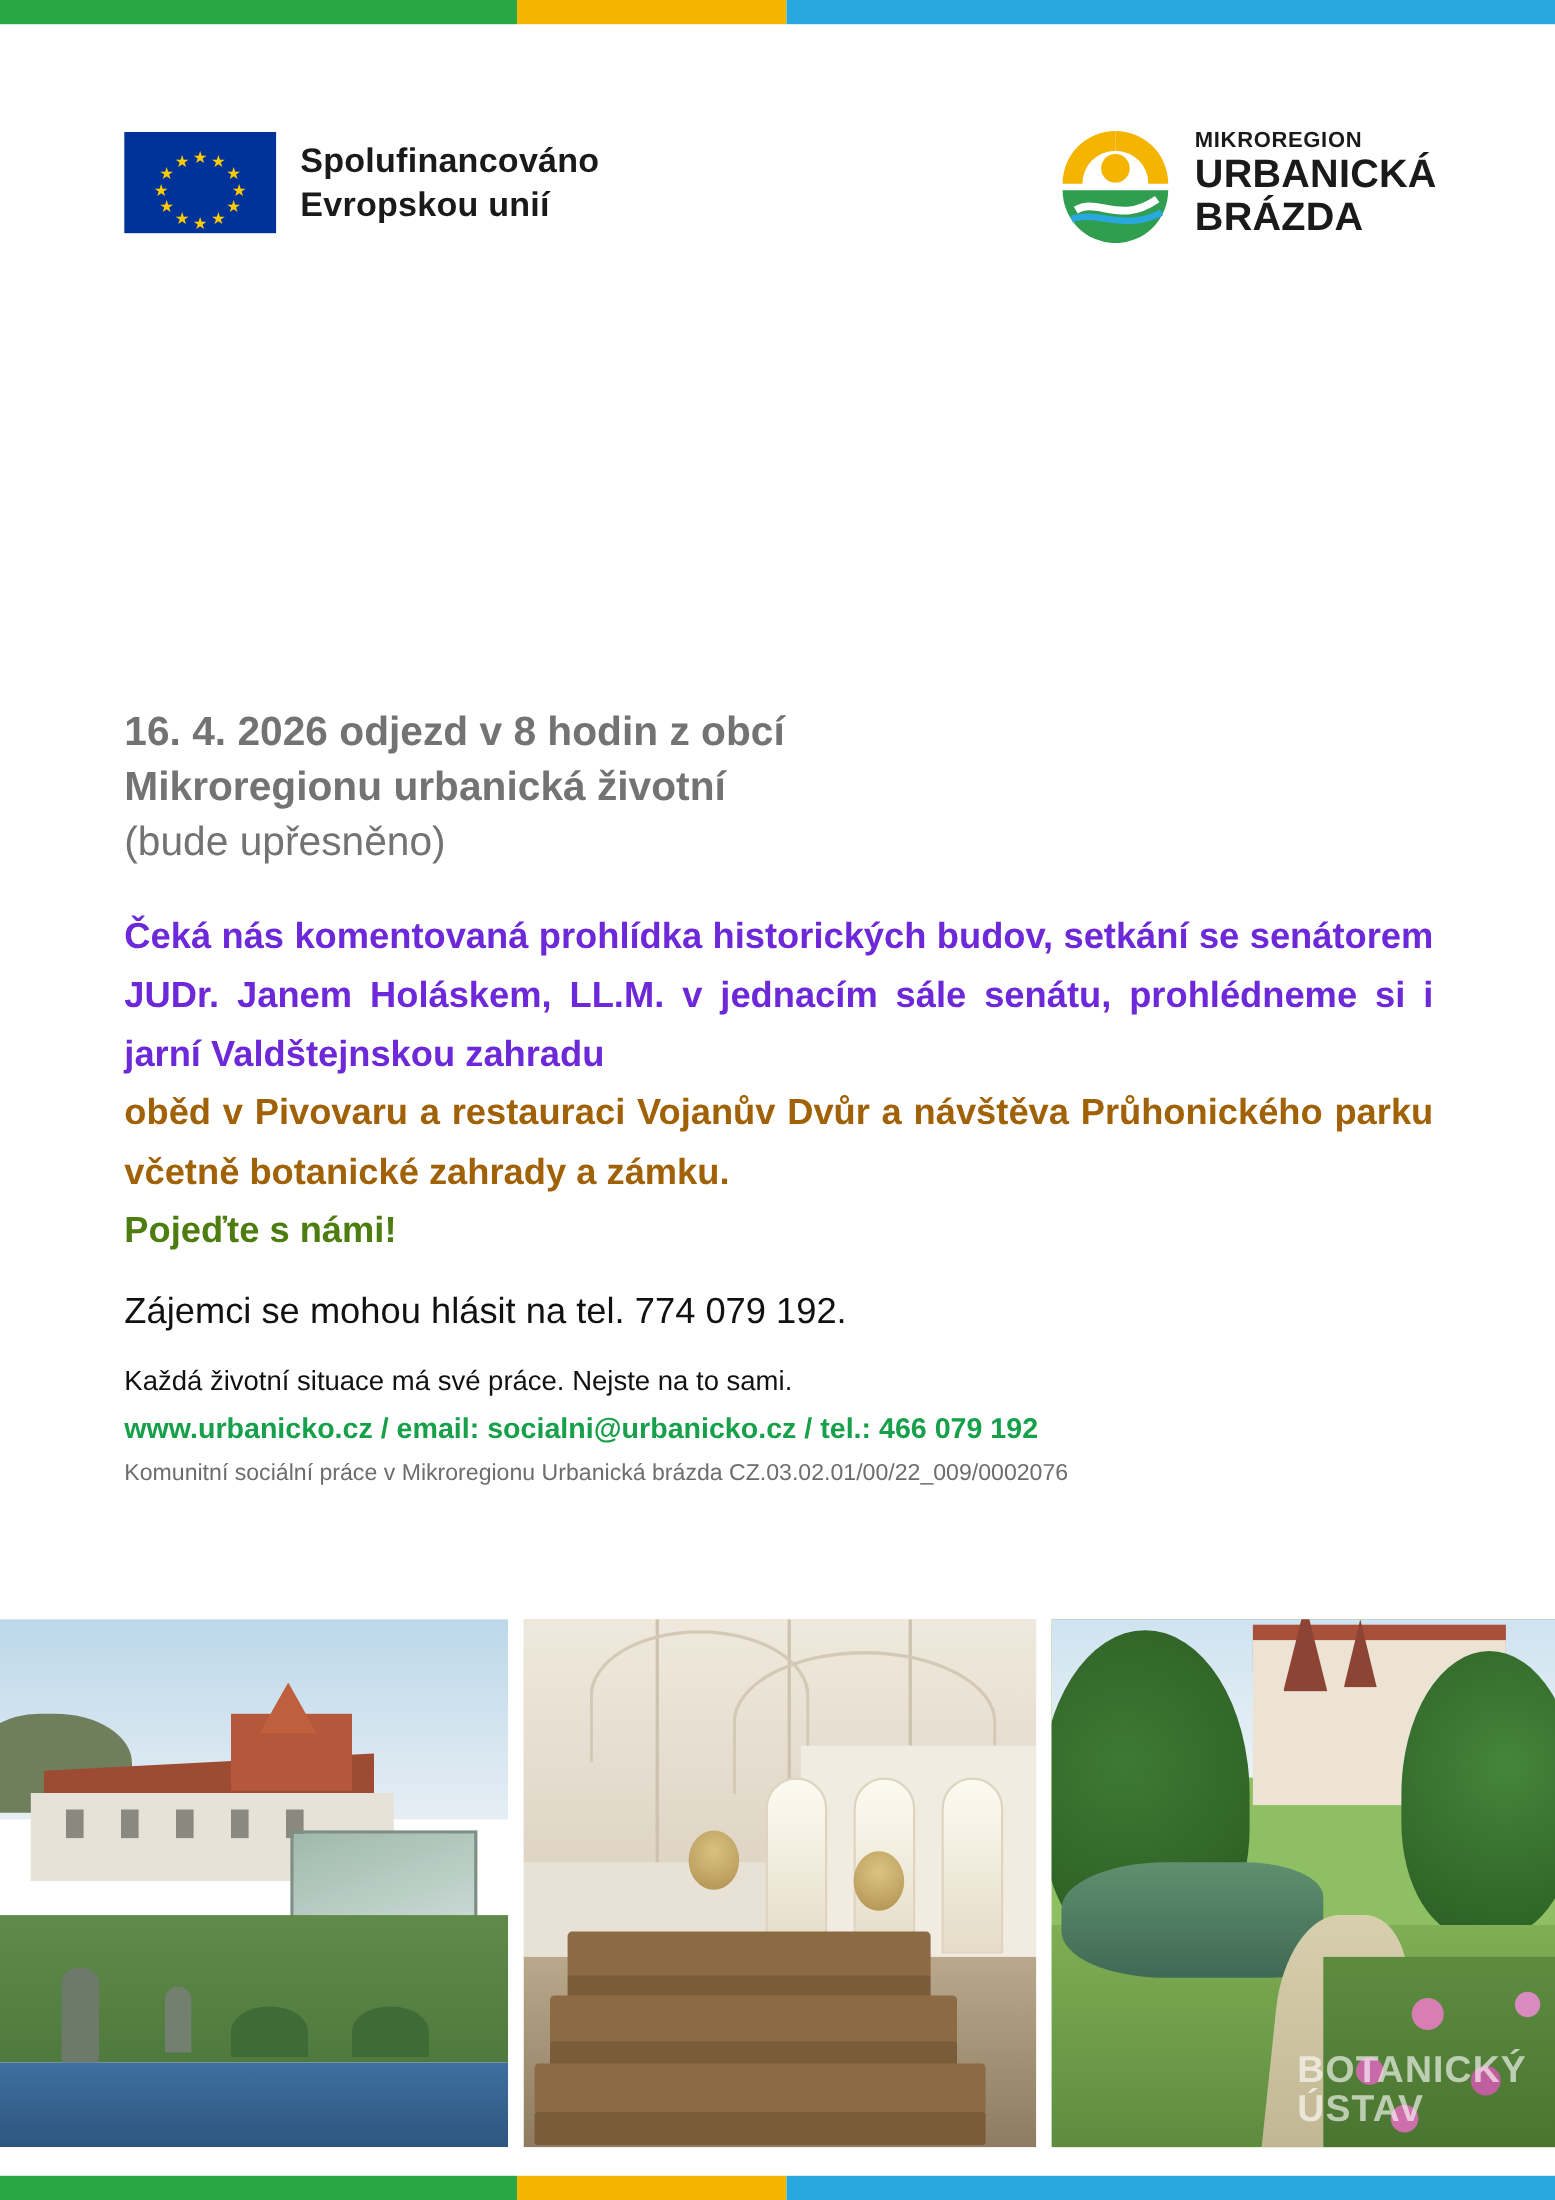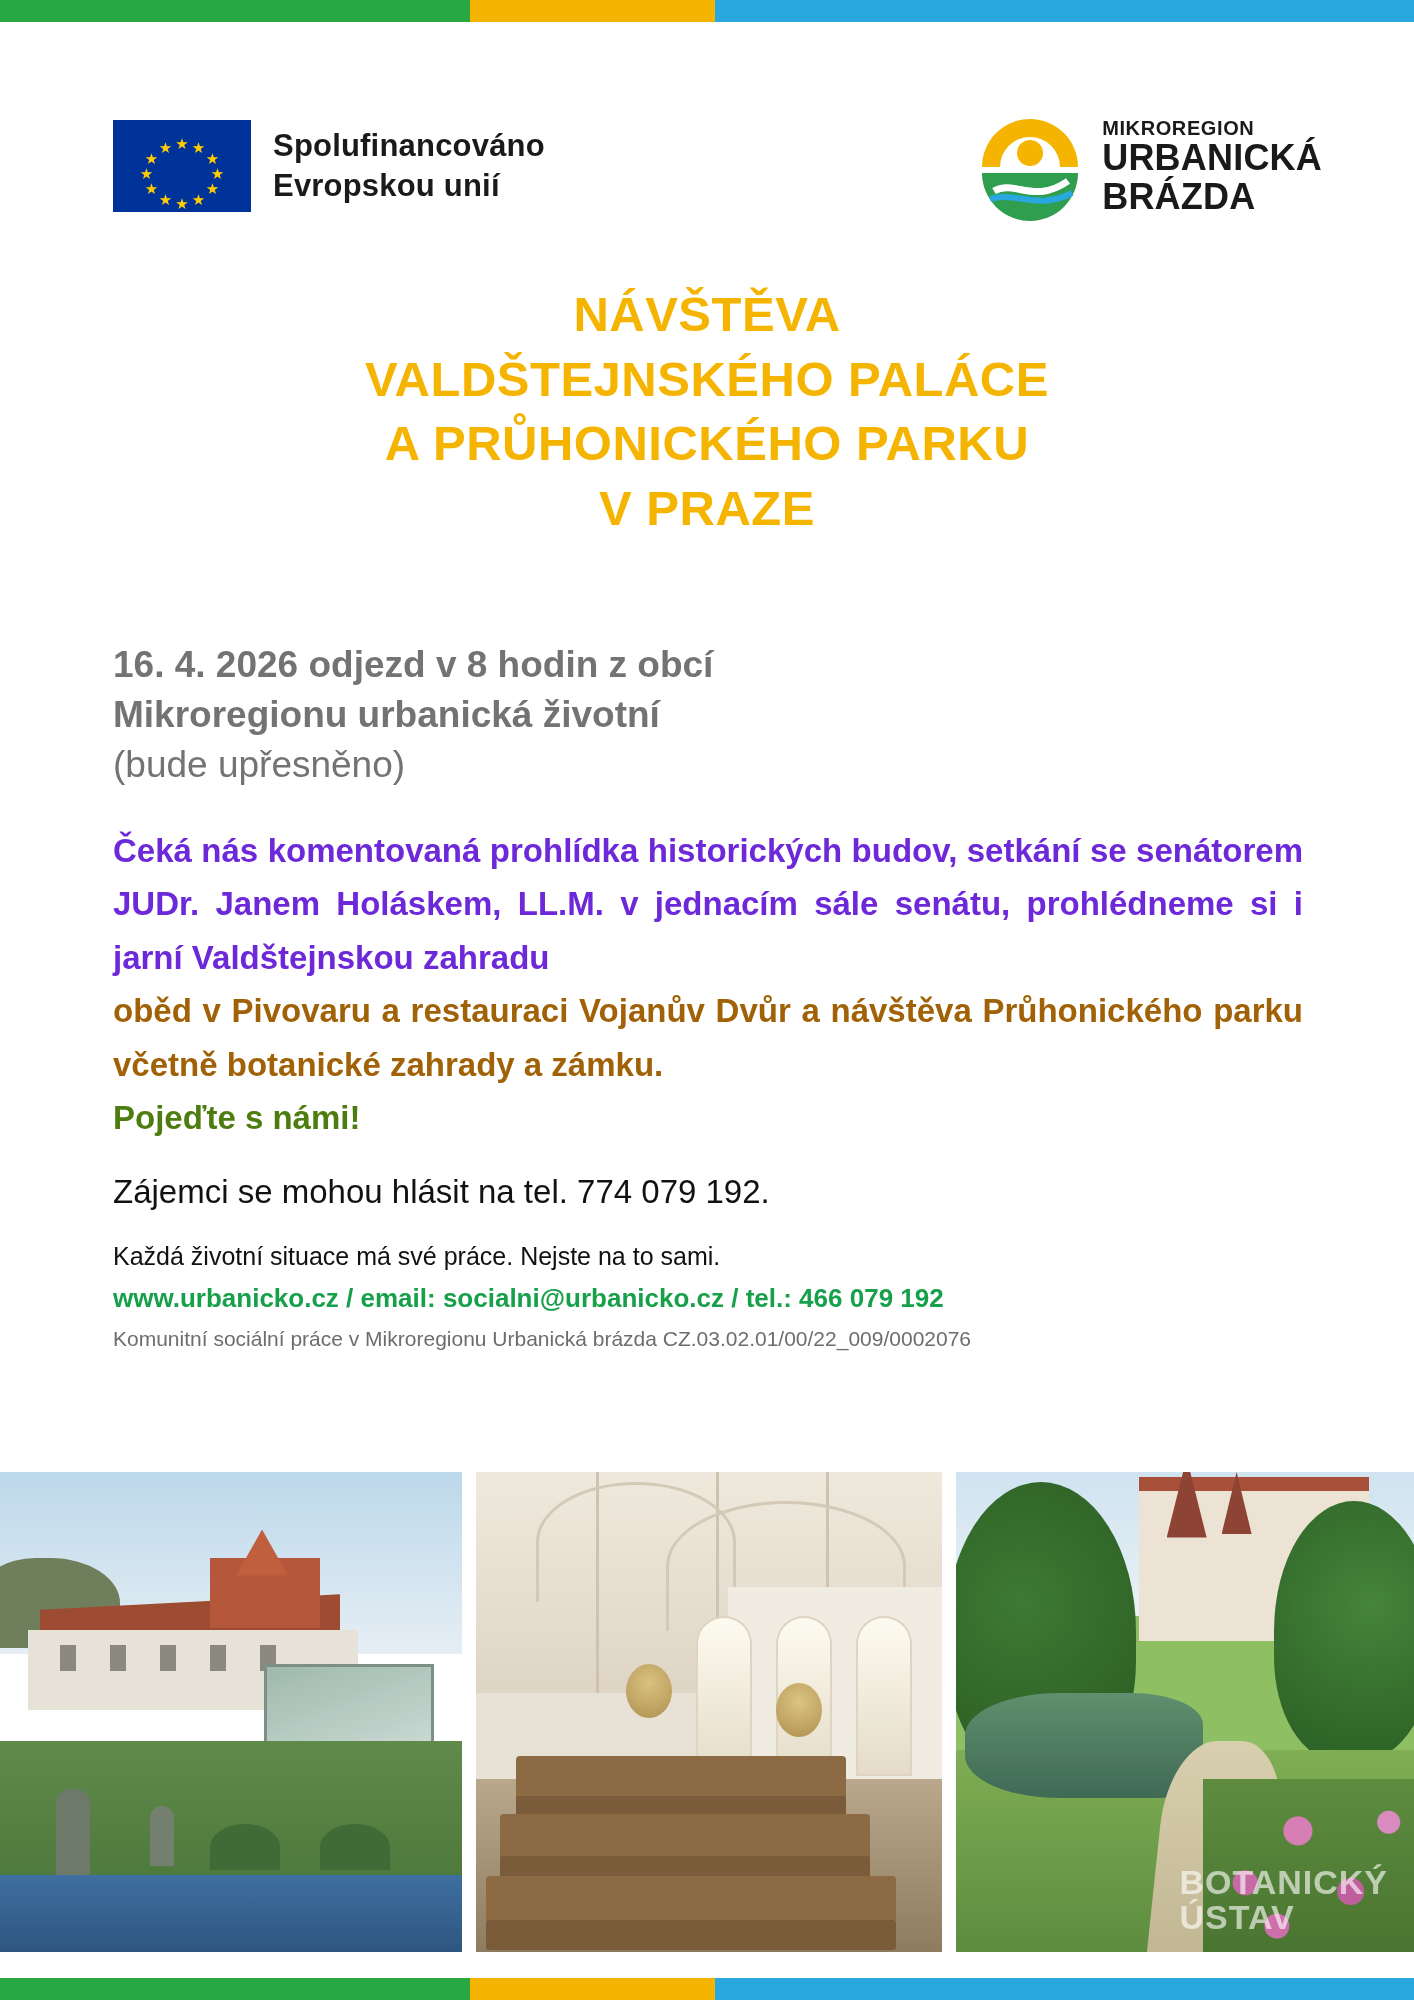--- a/index.html
+++ b/index.html
@@ -64,21 +64,21 @@
   .eu-text {
     color: #1a1a1a;
     font-size: 31px;
     font-weight: bold;
     line-height: 1.28;
     letter-spacing: .2px;
   }
 
   .mikro-logo {
     position: absolute;
-    right: 92px;
+    right: 108px;
     top: 18px;
     display: flex;
     align-items: center;
     gap: 18px;
   }
   .mikro-mark {
     width: 108px;
     height: 108px;
     position: relative;
   }
@@ -290,26 +290,20 @@
         </svg>
       </div>
       <div class="mikro-words">
         <div class="l1">MIKROREGION</div>
         <div class="l2">URBANICKÁ</div>
         <div class="l3">BRÁZDA</div>
       </div>
     </div>
   </div>
 
-  <div class="title">
-    <div>NÁVŠTĚVA</div>
-    <div>VALDŠTEJNSKÉHO PALÁCE</div>
-    <div>A PRŮHONICKÉHO PARKU</div>
-    <div>V PRAZE</div>
-  </div>
 
   <div class="content">
     <div class="dateline">
       <div>16. 4. 2026 odjezd v 8 hodin z obcí</div>
       <div>Mikroregionu urbanická životní</div>
       <div class="soft">(bude upřesněno)</div>
     </div>
 
     <p class="para">Čeká nás komentovaná prohlídka historických budov, setkání se senátorem JUDr. Janem Holáskem, LL.M. v jednacím sále senátu, prohlédneme si i jarní Valdštejnskou zahradu</p>
     <p class="para2">oběd v Pivovaru a restauraci Vojanův Dvůr a návštěva Průhonického parku včetně botanické zahrady a zámku.</p>

